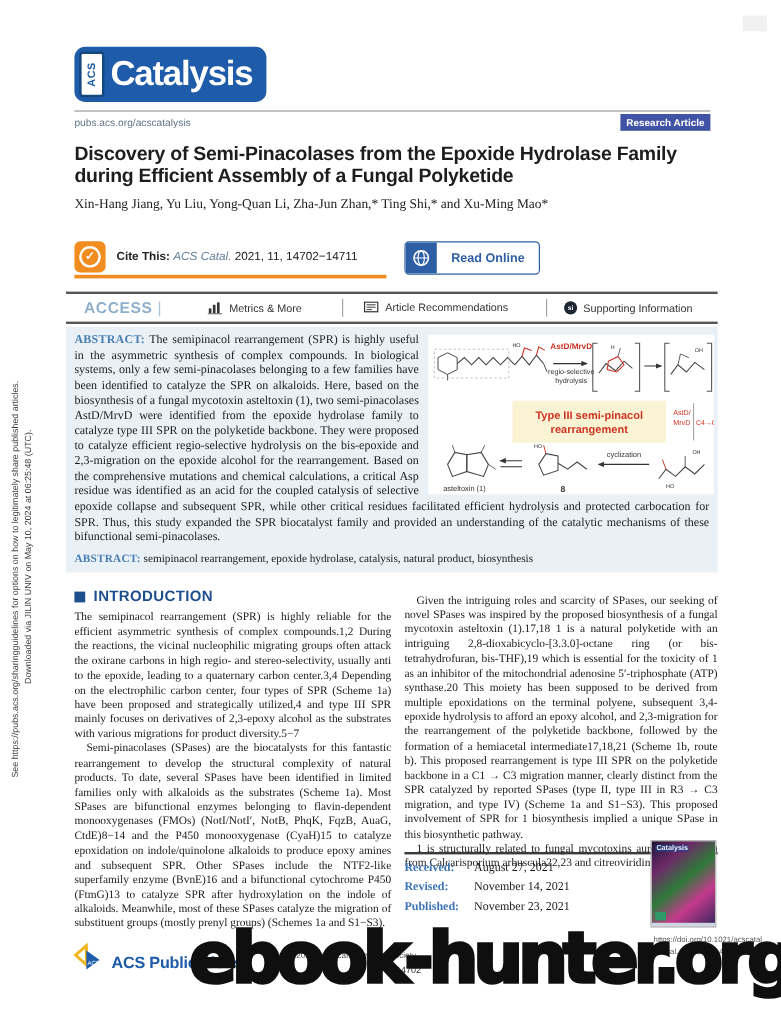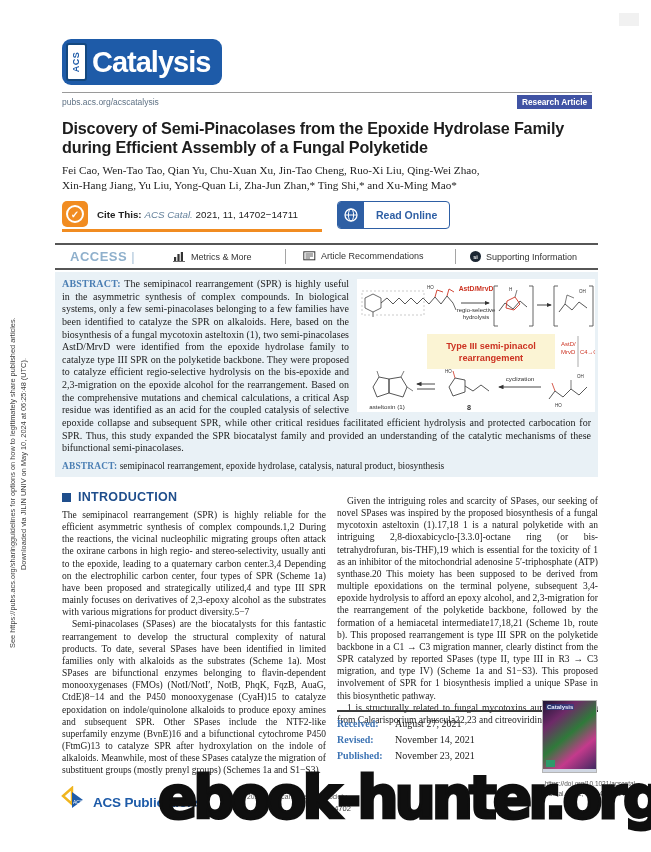--- a/index.html
+++ b/index.html
@@ -118,21 +118,20 @@
 
 <div class="abs rule1"></div>
 <div class="abs site-url">pubs.acs.org/acscatalysis</div>
 <div class="abs ra-badge">Research Article</div>
 
 <div class="abs title">
   <div>Discovery of Semi-Pinacolases from the Epoxide Hydrolase Family</div>
   <div>during Efficient Assembly of a Fungal Polyketide</div>
 </div>
 <div class="abs authors">
-  <div>Fei Cao, Wen-Tao Tao, Qian Yu, Chu-Xuan Xu, Jin-Tao Cheng, Ruo-Xi Liu, Qing-Wei Zhao,</div>
   <div>Xin-Hang Jiang, Yu Liu, Yong-Quan Li, Zha-Jun Zhan,* Ting Shi,* and Xu-Ming Mao*</div>
 </div>
 
 <div class="abs cite">
   <div class="cite-icon">
     <div class="cite-circle">✓</div>
   </div>
   <div class="cite-text">
     <b>Cite This:</b>
     <span class="cite-journal">ACS Catal.</span><span> 2021, 11, 14702−14711</span>

